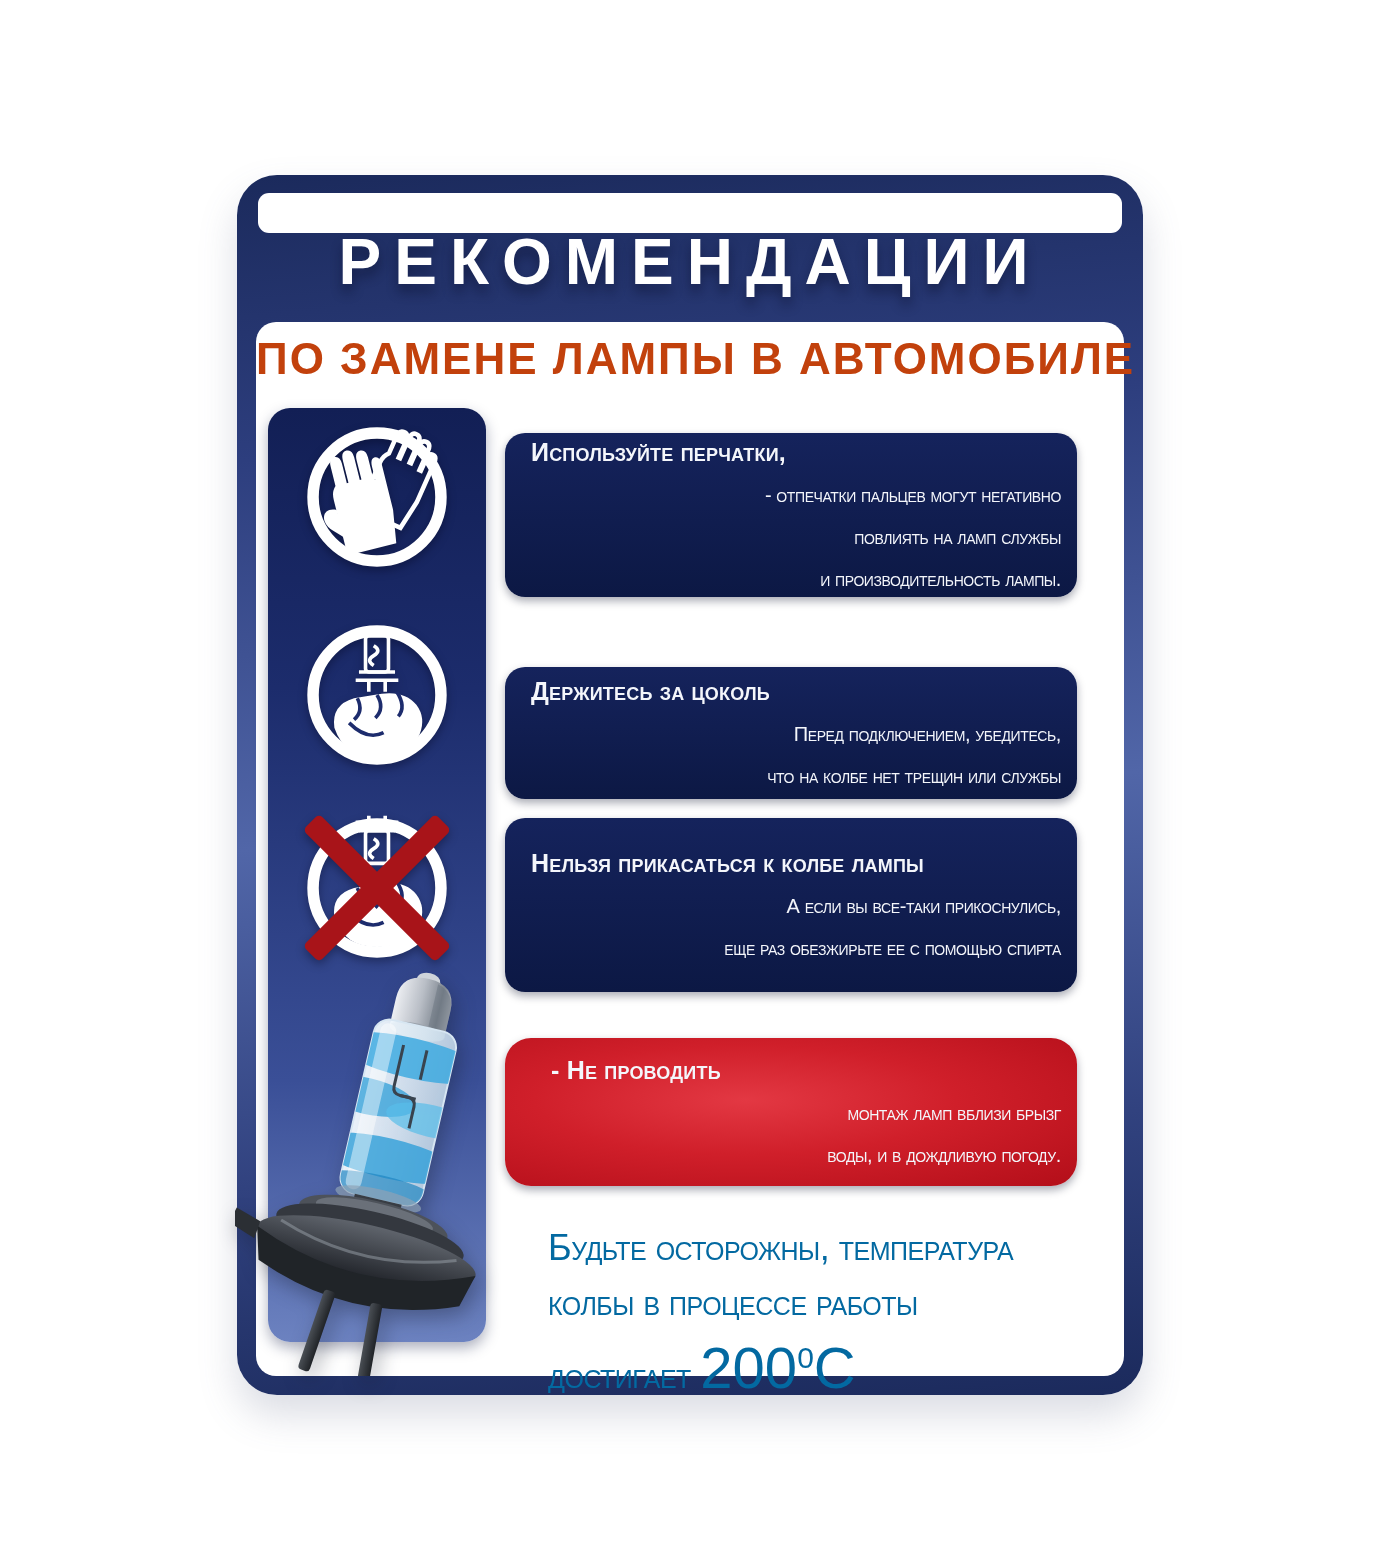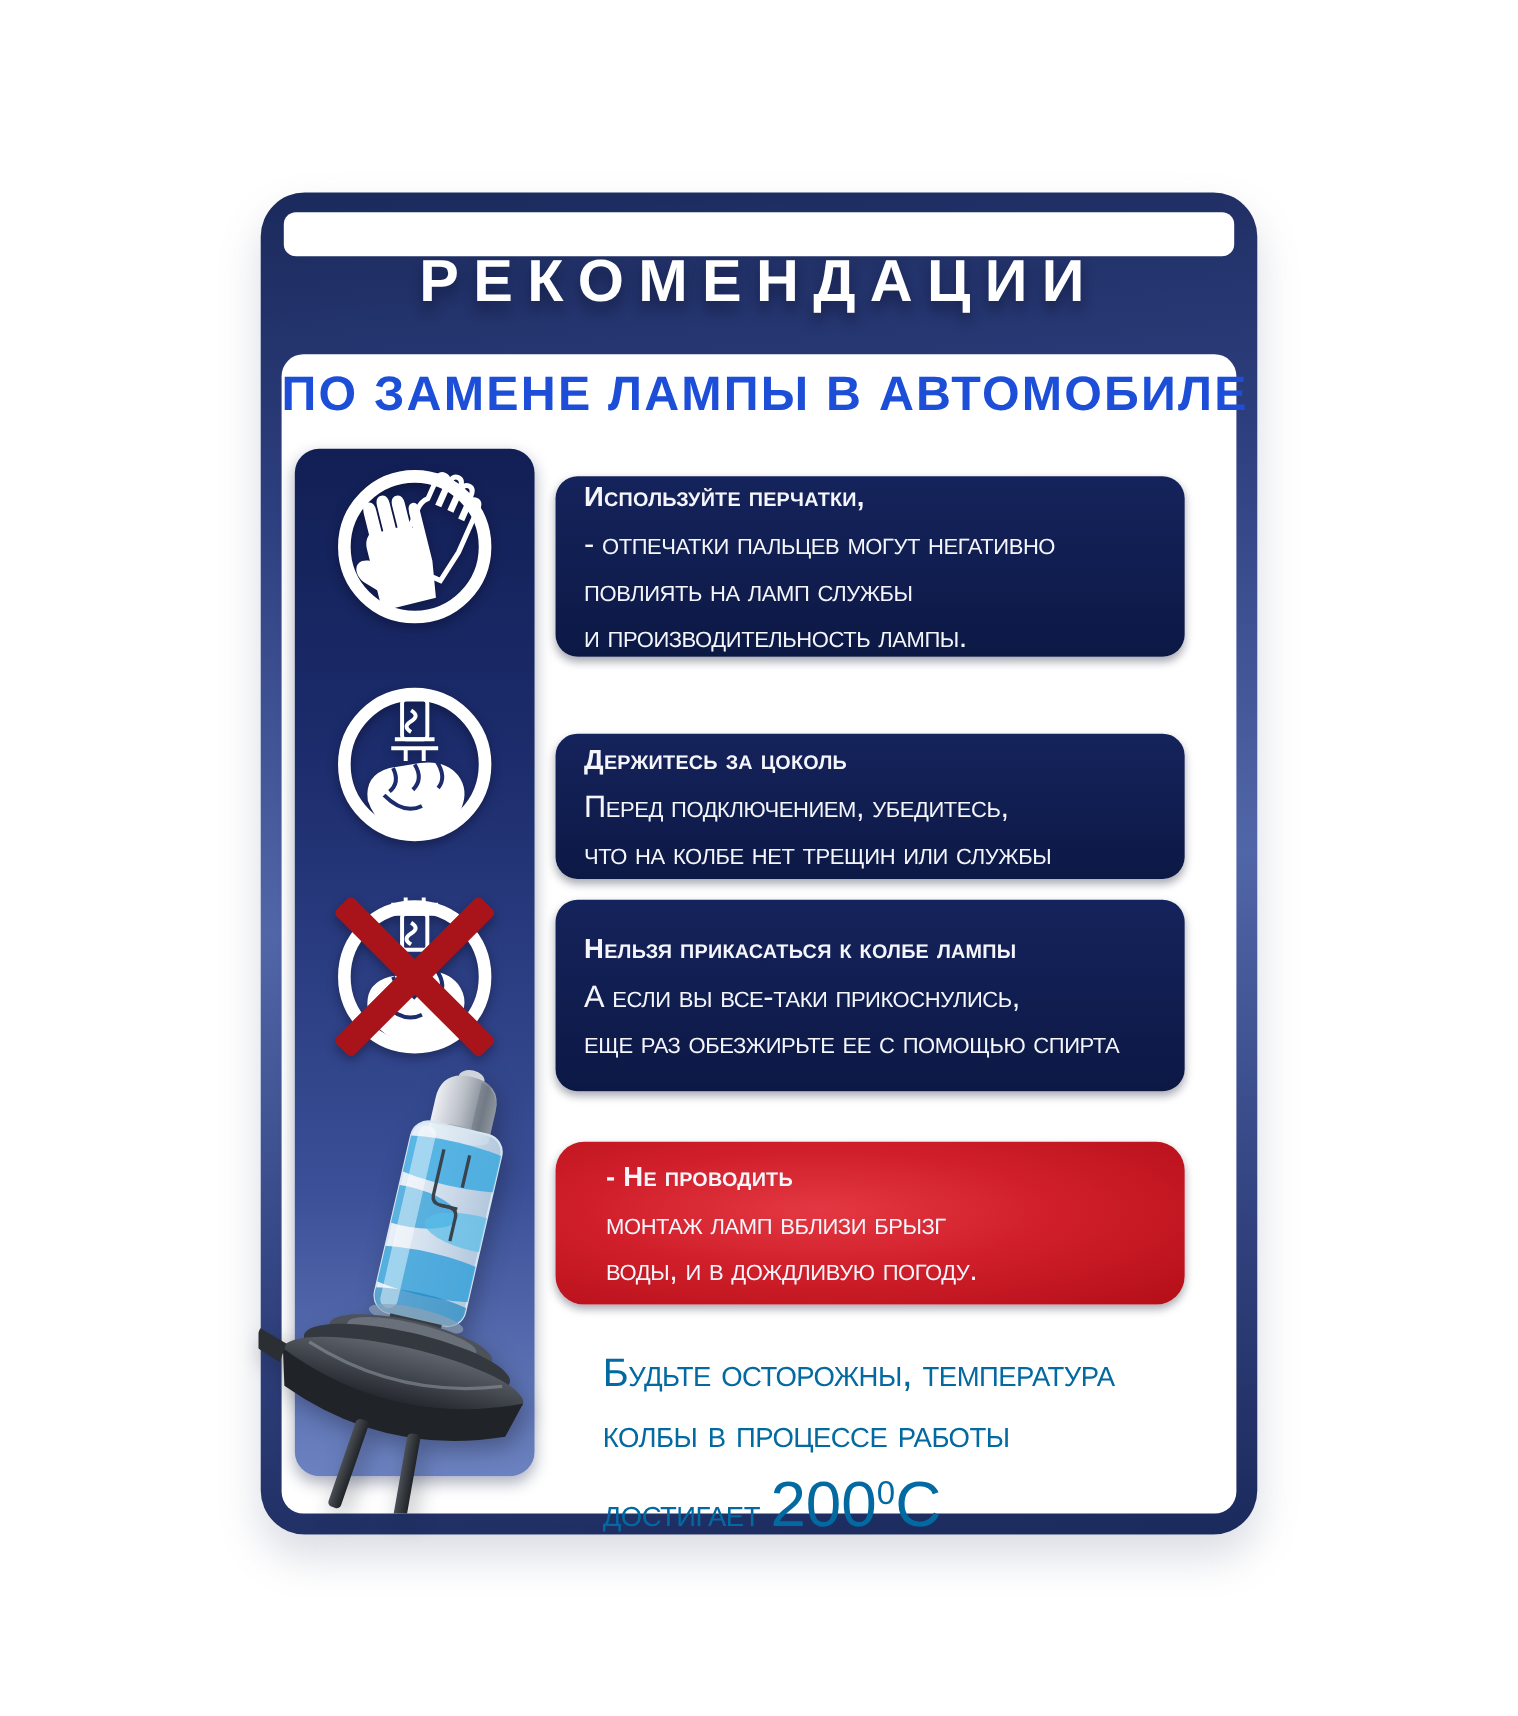--- a/index.html
+++ b/index.html
@@ -16,31 +16,31 @@
     border-radius:40px;
     background:linear-gradient(175deg,#1b2a5c 0%, #2d3e7e 22%, #5166a8 52%, #31427f 78%, #1b2a5c 100%);
     box-shadow:0 20px 38px rgba(90,100,130,.22);
   }
   .top-bar {
     position:absolute; left:21px; top:18px; width:864px; height:40px;
     background:#ffffff; border-radius:11px;
   }
   .title {
     position:absolute; left:0; top:50px; width:100%;
-    text-align:center; color:#ffffff; font-weight:bold; font-size:54px;
+    text-align:center; color:#ffffff; font-weight:bold; font-size:64px;
     letter-spacing:13px; white-space:nowrap;
     text-shadow:0 8px 12px rgba(8,14,40,.45);
   }
   .white-panel {
     position:absolute; left:19px; top:147px; width:868px; height:1054px;
     background:#ffffff; border-radius:20px;
   }
   .subtitle {
     position:absolute; left:0; top:12px; width:100%;
-    text-align:right; color:#1d4ed8; font-weight:bold; font-size:44px;
+    text-align:right; color:#c2410c; font-weight:bold; font-size:44px;
     letter-spacing:2px; white-space:nowrap;
   }
 
   
   .icon-strip {
     position:absolute; left:12px; top:86px; width:218px; height:934px;
     border-radius:22px;
     background:linear-gradient(180deg,#121f55 0%, #1c2c6c 30%, #3a4f97 72%, #6c82c0 100%);
     box-shadow:0 6px 14px rgba(20,30,70,.35);
   }
@@ -63,22 +63,22 @@
   }
   #box1 { top:111px; height:164px; }
   #box2 { top:305px; height:132px;margin-top:40px; }
   #box3 { top:496px; height:174px; }
   #box4 { top:716px; height:148px;padding-left:46px; }
   .box-heading {
     font-weight:bold; font-size:25px; line-height:44px;
     font-variant:small-caps; letter-spacing:.2px; white-space:nowrap;
   }
   .box-line {
-    font-size:28px; line-height:42px; font-variant:small-caps;
-    letter-spacing:-.4px; white-space:nowrap;
+    font-size:20px; line-height:42px; font-variant:small-caps;
+    letter-spacing:-.4px; white-space:nowrap;text-align:right;
   }
 
   
   .warning {
     position:absolute; left:292px; top:898px; width:540px;
     color:#0369a1;
   }
   .warn-line {
     font-size:36px; line-height:55px; font-variant:small-caps;
     letter-spacing:-.5px; white-space:nowrap;

